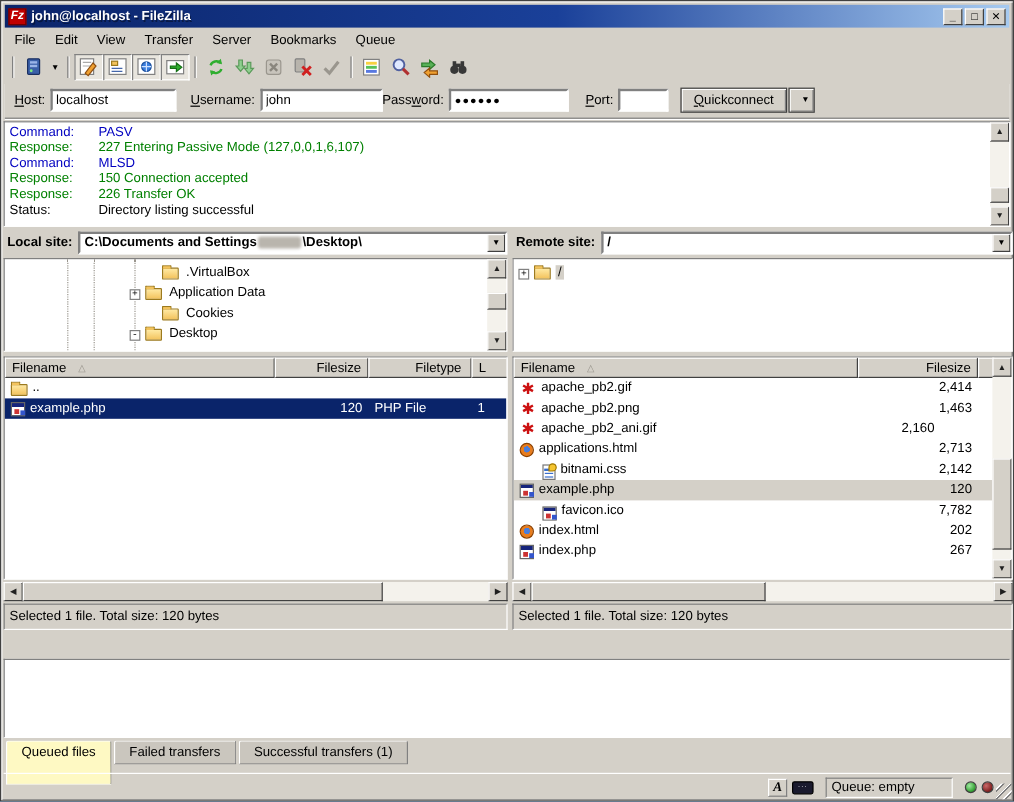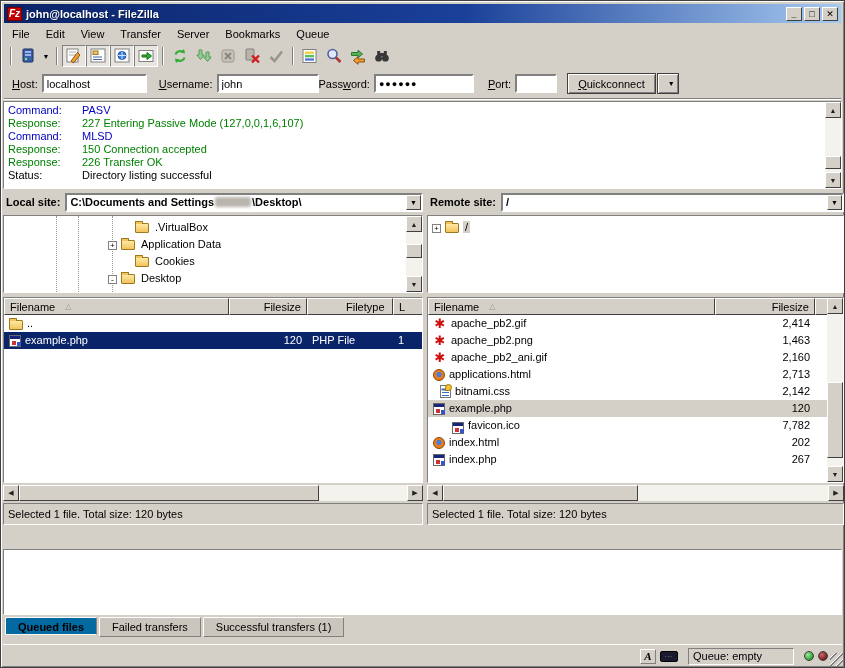--- a/index.html
+++ b/index.html
@@ -135,21 +135,21 @@
 
   .vsplit { position:absolute; left:422px; top:190px; width:4px; height:334px; background:#d4d0c8; }
 
   
   .queue-hdr { position:absolute; left:2px; right:2px; top:530px; height:18px; }
   .queue-body { position:absolute; left:2px; right:2px; top:548px; height:66px; background:#fff;
     border:1px solid; border-color:#808080 #fff #fff #808080; }
   .tabs { position:absolute; left:2px; right:2px; top:616px; height:24px; display:flex; align-items:flex-start; padding-left:2px; }
   .tab { height:20px; padding:3px 12px 0; border:1px solid; border-color:#fff #808080 #808080 #fff;
     background:#cac6be; margin-right:2px; border-radius:2px 2px 0 0; white-space:nowrap; }
-  .tab-active { background:#0369a1; font-weight:bold; height:18px; border-bottom-color:#f6f4ee; }
+  .tab-active { background:#fef9c3; font-weight:normal; height:37px; border-bottom-color:#f6f4ee; }
 
   
   .statusbar { position:absolute; left:2px; right:2px; top:643px; height:23px; display:flex;
     align-items:center; justify-content:flex-end; border-top:1px solid #fff; padding-right:14px; gap:4px; }
   .sb-ind { width:16px; height:15px; background:#d4d0c8; border:1px solid; border-color:#fff #808080 #808080 #fff;
     font-family:"Liberation Serif",serif; font-style:italic; font-weight:bold; font-size:11px;
     display:flex; align-items:center; justify-content:center; }
   .sb-badge { width:18px; height:11px; background:#1a1a2e; border:1px solid #000; border-radius:2px;
     color:#fff; font-size:5px; line-height:9px; text-align:center; letter-spacing:1px; }
   .sb-queue { width:106px; height:17px; border:1px solid; border-color:#808080 #fff #fff #808080;
@@ -454,31 +454,31 @@
             <span class="icon ic-apache">✱</span>
             <span>apache_pb2.png</span>
           </div>
         <div class="cell cell-right" style="left:287px; width:100px;">1,463</div>
       </div>
       <div class="file-row">
         <div class="cell" style="left:0; width:287px; display:flex; align-items:center;">
             <span class="icon ic-apache">✱</span>
             <span>apache_pb2_ani.gif</span>
           </div>
-        <div class="cell cell-right" style="left:287px; width:100px;">2,160</div>
+        <div class="cell cell-right" style="left:287px; width:100px;text-align:center;">2,160</div>
       </div>
       <div class="file-row">
         <div class="cell" style="left:0; width:287px; display:flex; align-items:center;">
             <span class="icon ic-html"></span>
             <span>applications.html</span>
           </div>
         <div class="cell cell-right" style="left:287px; width:100px;">2,713</div>
       </div>
       <div class="file-row">
-        <div class="cell" style="left:0; width:287px; display:flex; align-items:center;padding-left:12px;">
+        <div class="cell" style="left:12px; width:287px; display:flex; align-items:flex-end;padding-left:12px;">
             <span class="icon ic-css"></span>
             <span>bitnami.css</span>
           </div>
         <div class="cell cell-right" style="left:287px; width:100px;">2,142</div>
       </div>
       <div class="file-row row-selected-blur">
         <div class="cell" style="left:0; width:287px; display:flex; align-items:center;">
             <span class="icon ic-app"></span>
             <span>example.php</span>
           </div>

